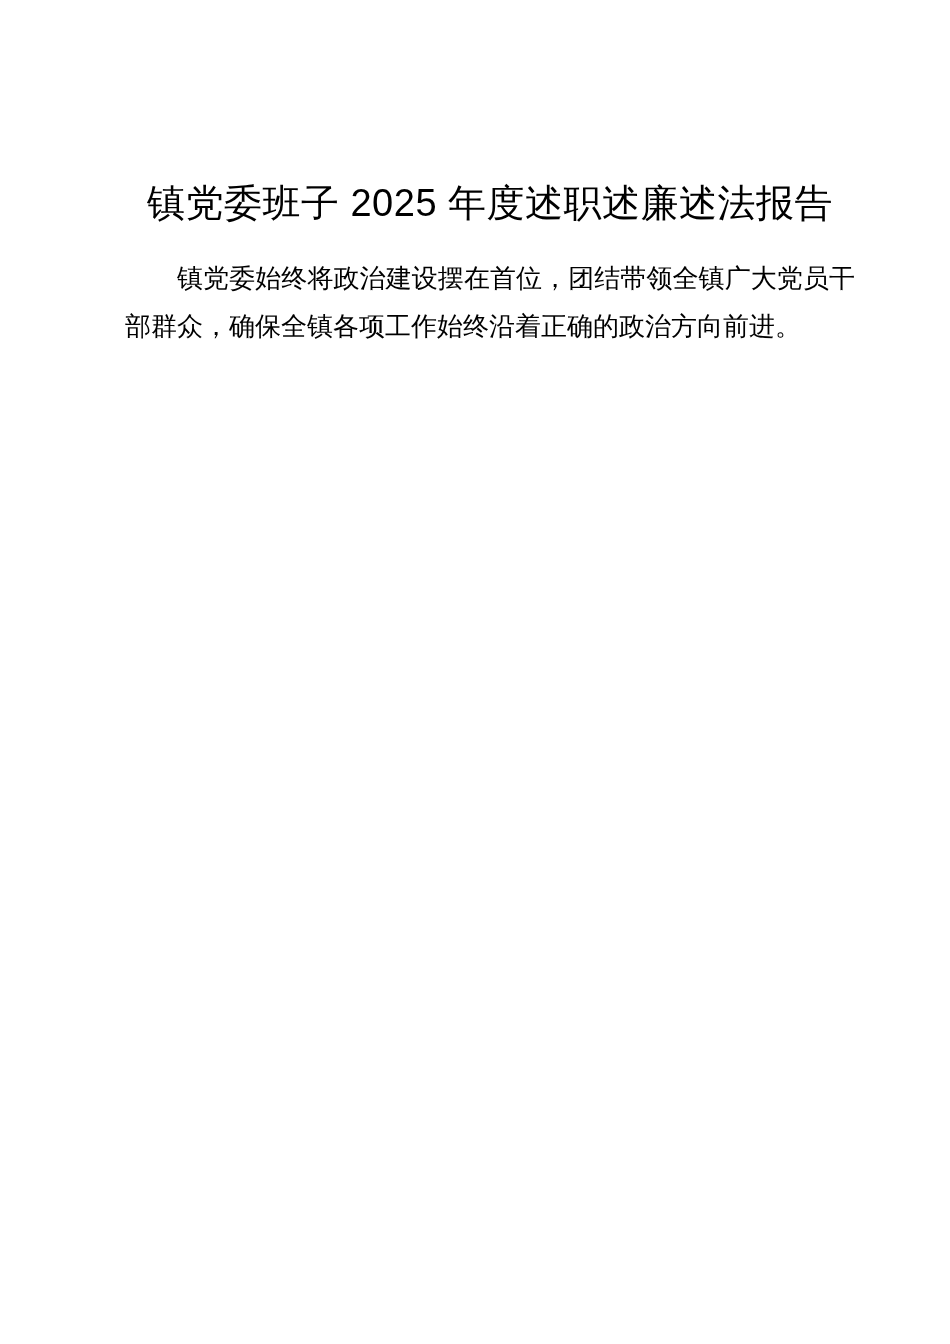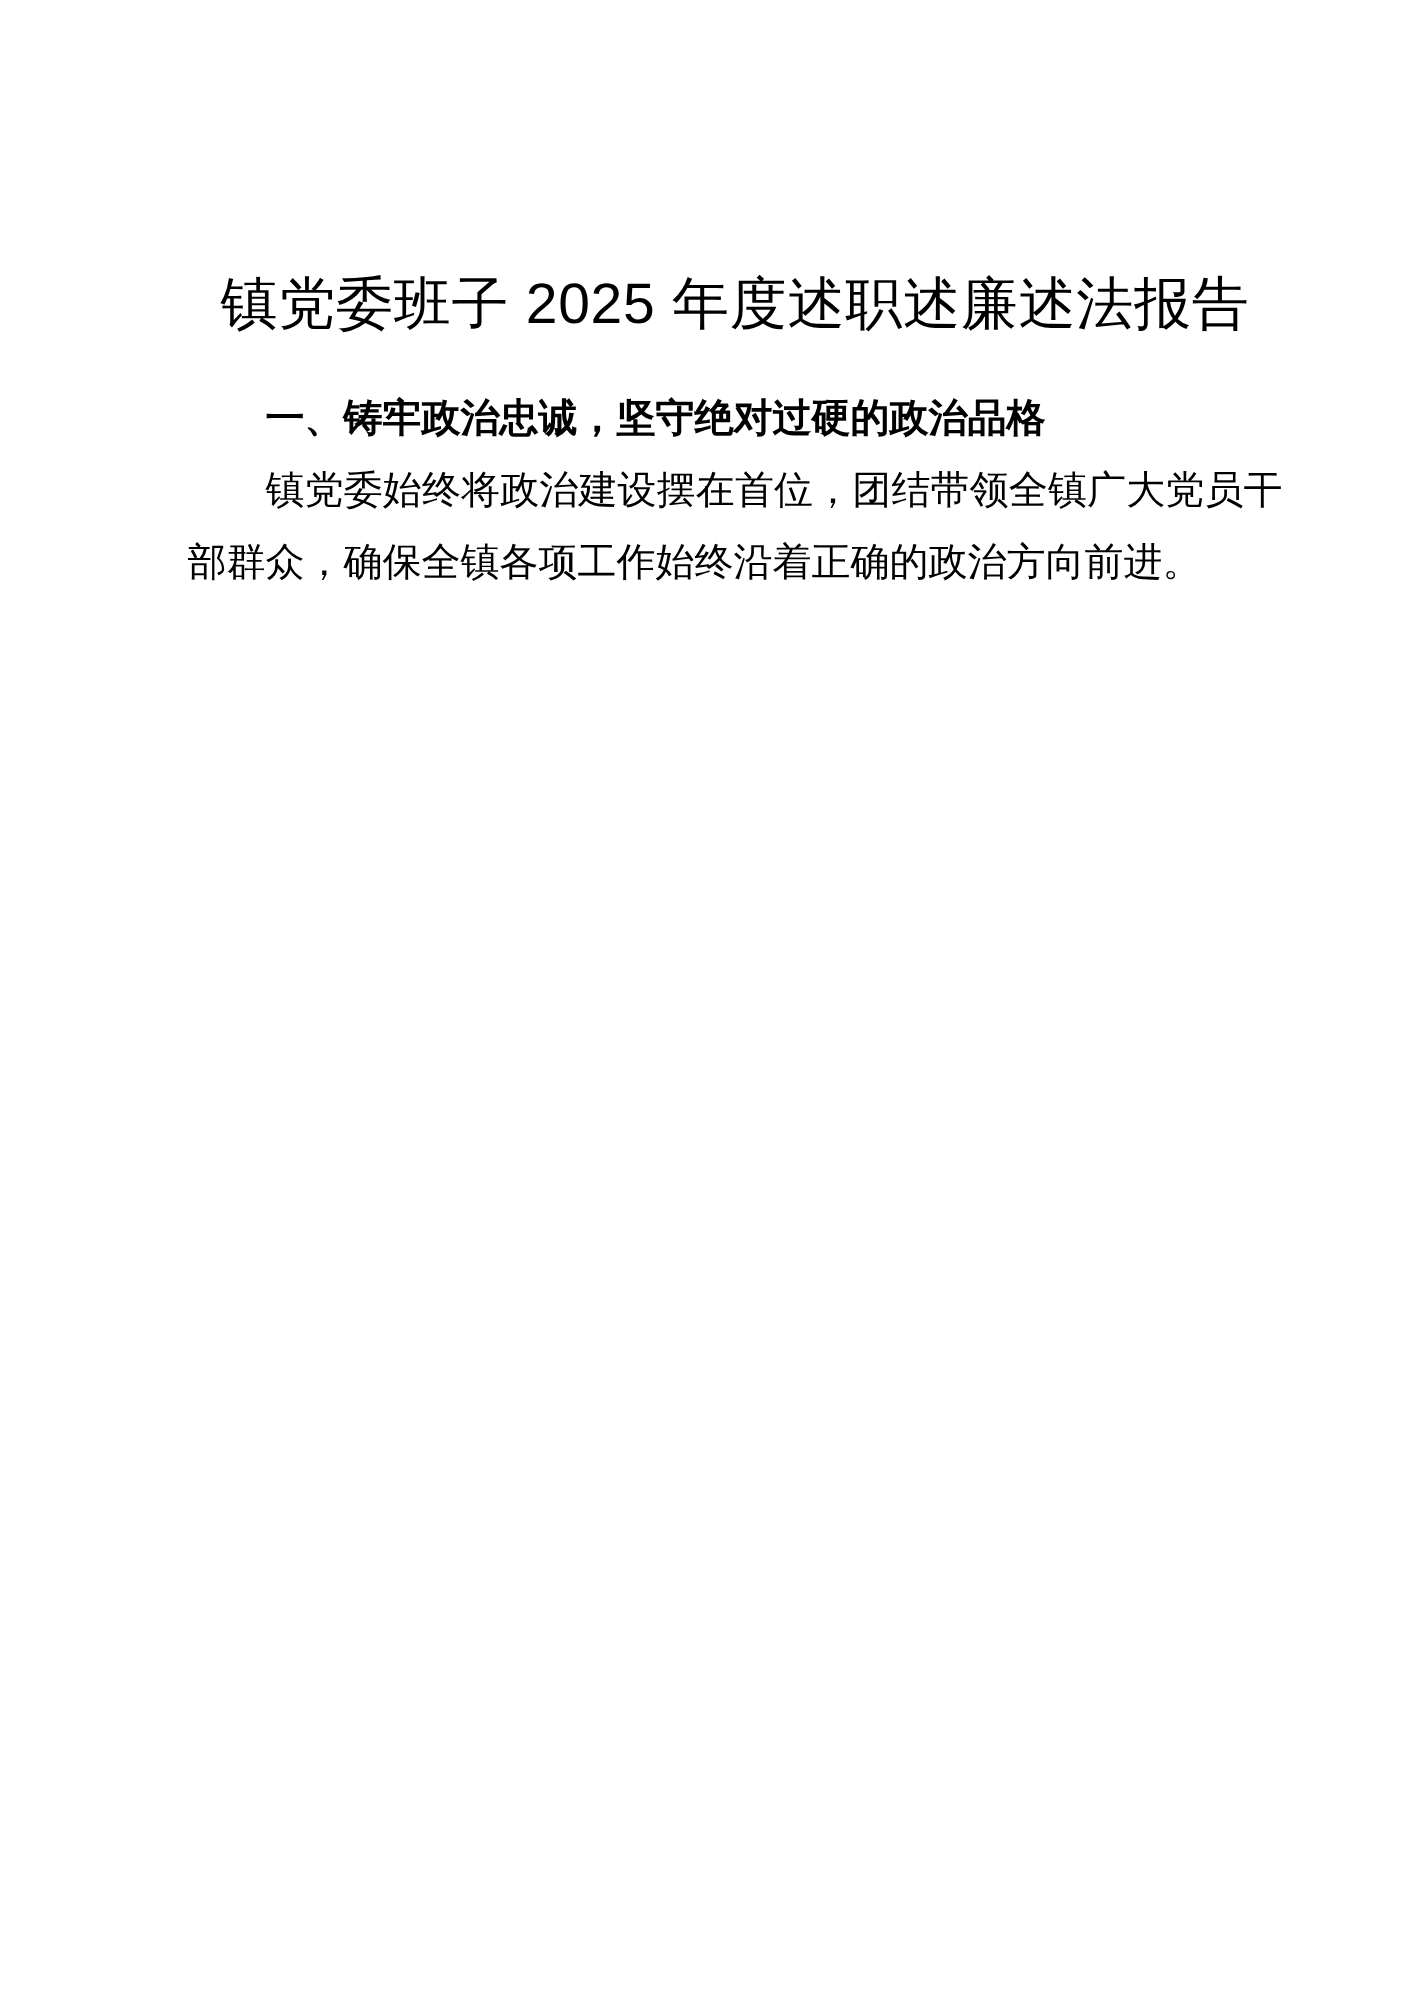--- a/index.html
+++ b/index.html
@@ -48,18 +48,17 @@
   }
 </style>
 </head>
 <body>
 
 <div class="page">
   <h1 class="doc-title">镇党委班子 2025 年度述职述廉述法报告</h1>
 
   <div class="doc-body">
 
-    <h2 class="section-heading">一、铸牢政治忠诚，坚守绝对过硬的政治品格</h2>
 
     <p class="para">镇党委始终将政治建设摆在首位，团结带领全镇广大党员干部群众，确保全镇各项工作始终沿着正确的政治方向前进。</p>
 
   </div>
 </div>
 
 </body></html>

